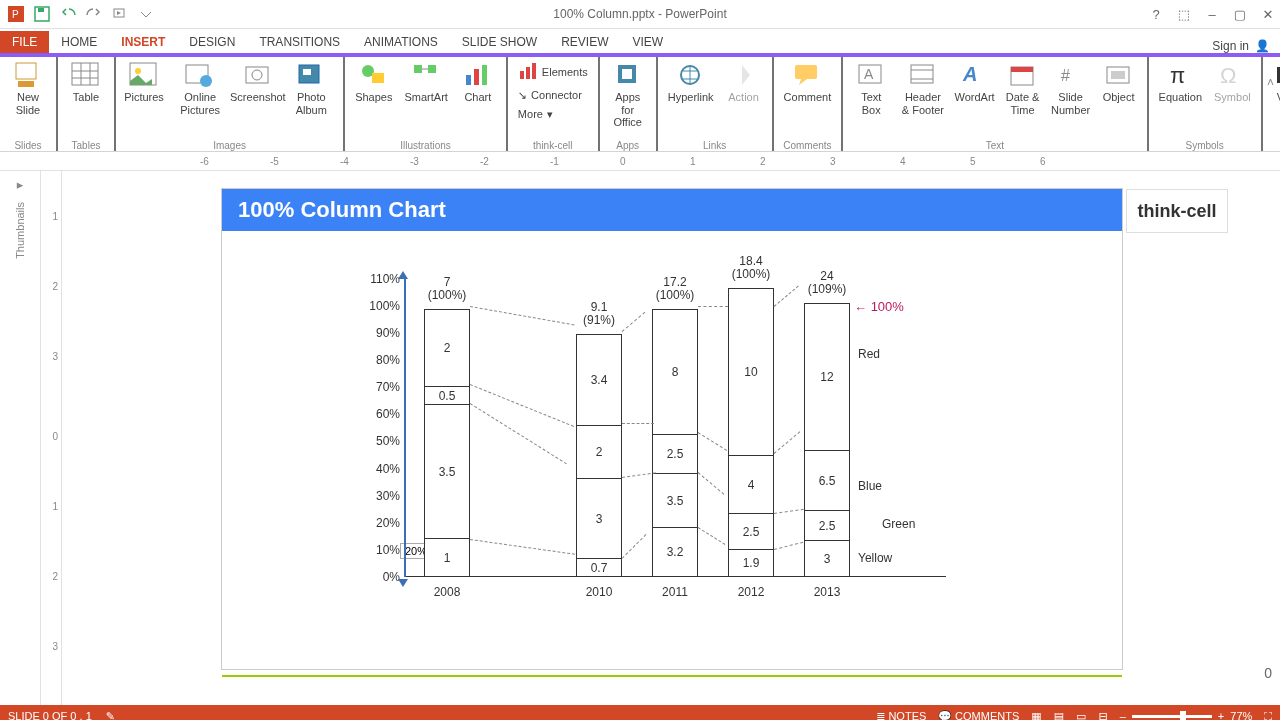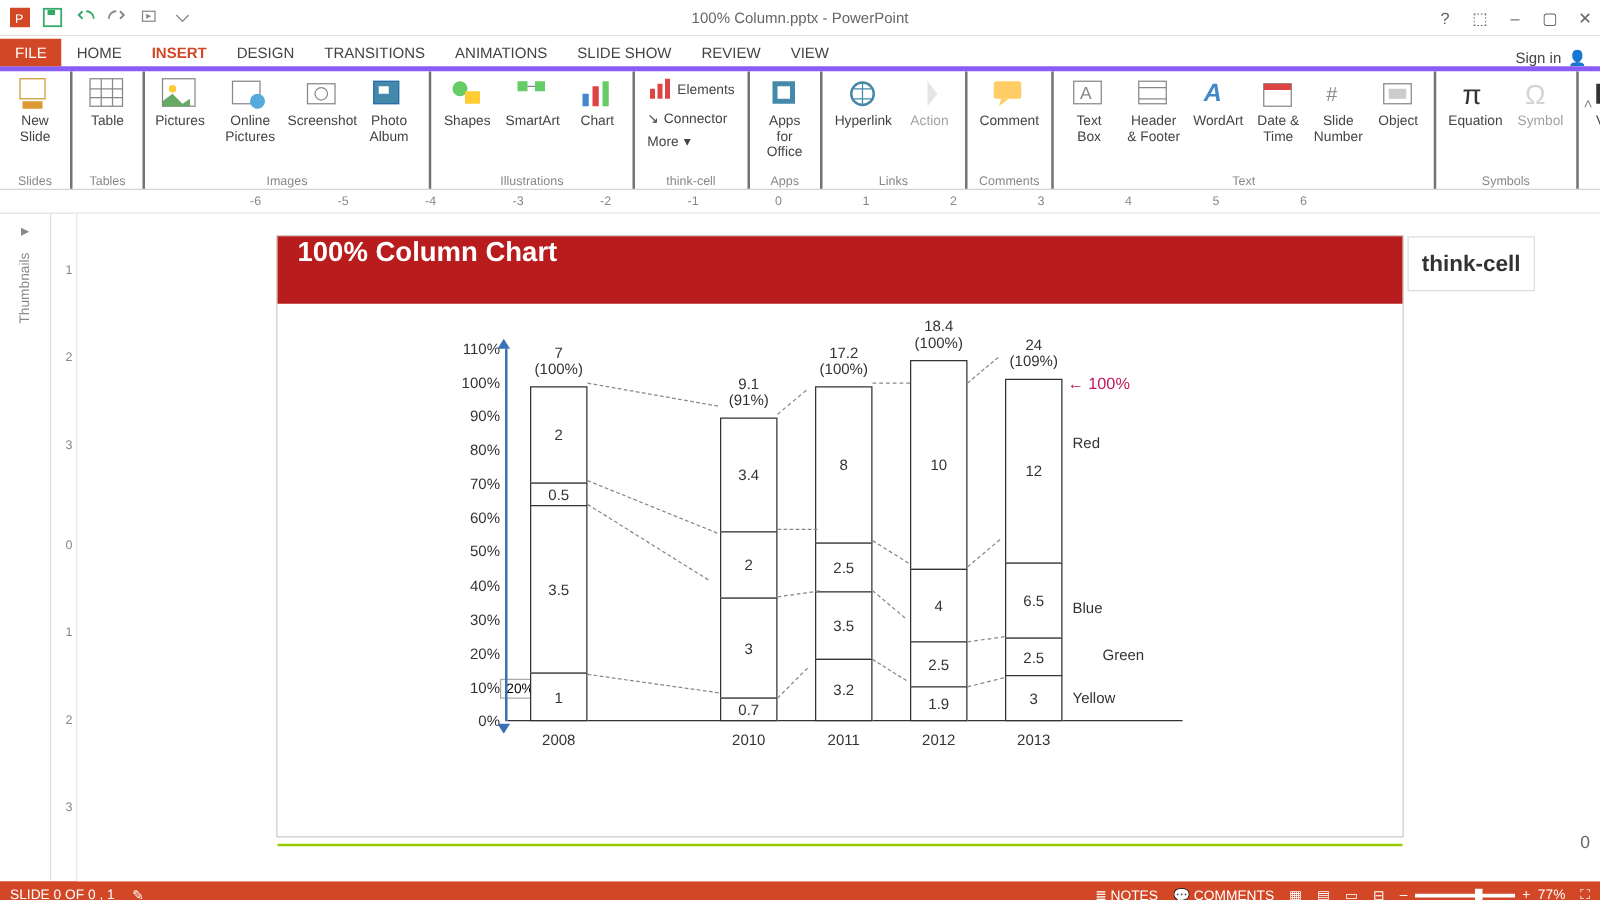--- a/index.html
+++ b/index.html
@@ -23,21 +23,21 @@
 .ruler{height:18px;background:#fff;border-bottom:1px solid #e1e1e1;position:relative;font-size:10px;color:#888;display:flex;align-items:center;justify-content:center}
 .ruler span{position:absolute}
 .workspace{background:#fff;display:flex;height:calc(720px - 28px - 24px - 94px - 18px - 22px)}
 .thumbrail{width:40px;border-right:1px solid #e1e1e1;display:flex;flex-direction:column;align-items:center;padding-top:6px}
 .thumbrail .chev{font-size:13px;color:#888}
 .thumbrail .vlabel{writing-mode:vertical-rl;transform:rotate(180deg);font-size:11px;color:#888;margin-top:10px}
 .vruler{width:20px;border-right:1px solid #e1e1e1;position:relative;font-size:10px;color:#888}
 .vruler span{position:absolute;right:3px}
 .slidearea{flex:1;position:relative;background:#fff}
 .slide{position:absolute;left:160px;top:18px;width:900px;height:480px;background:#fff;box-shadow:0 0 0 1px #ccc}
-.slidehdr{height:54px;background:#b91c1c;color:#fff;font-size:22px;font-weight:600;display:flex;padding-left:16px;position:relative}
+.slidehdr{height:42px;background:#3b82f6;color:#fff;font-size:22px;font-weight:600;display:flex;align-items:center;padding-left:16px;position:relative}
 .slidehdr .tclogo{position:absolute;right:-106px;top:0;width:100px;height:42px;background:#fff;color:#333;font-size:18px;display:flex;align-items:center;justify-content:center;border:1px solid #ddd}
 .chart{position:absolute;left:128px;top:90px;width:620px;height:360px}
 .axis{position:absolute;left:0;top:0;height:298px;width:50px}
 .axis .tick{position:absolute;right:0;font-size:12px;color:#333;transform:translateY(-50%)}
 .plot{position:absolute;left:54px;top:0;width:540px;height:298px;border-left:2px solid #3b6fb6}
 .plot .baseline{position:absolute;left:0;bottom:0;width:100%;border-top:1px solid #333}
 .col{position:absolute;bottom:0;width:46px;display:flex;flex-direction:column-reverse}
 .seg{border:1px solid #333;background:#fff;font-size:12px;color:#333;display:flex;align-items:center;justify-content:center;box-sizing:border-box;margin-top:-1px}
 .total{position:absolute;width:100%;text-align:center;font-size:12px;color:#333;line-height:1.1}
 .catlbl{position:absolute;top:306px;font-size:12px;color:#333;width:46px;text-align:center}

